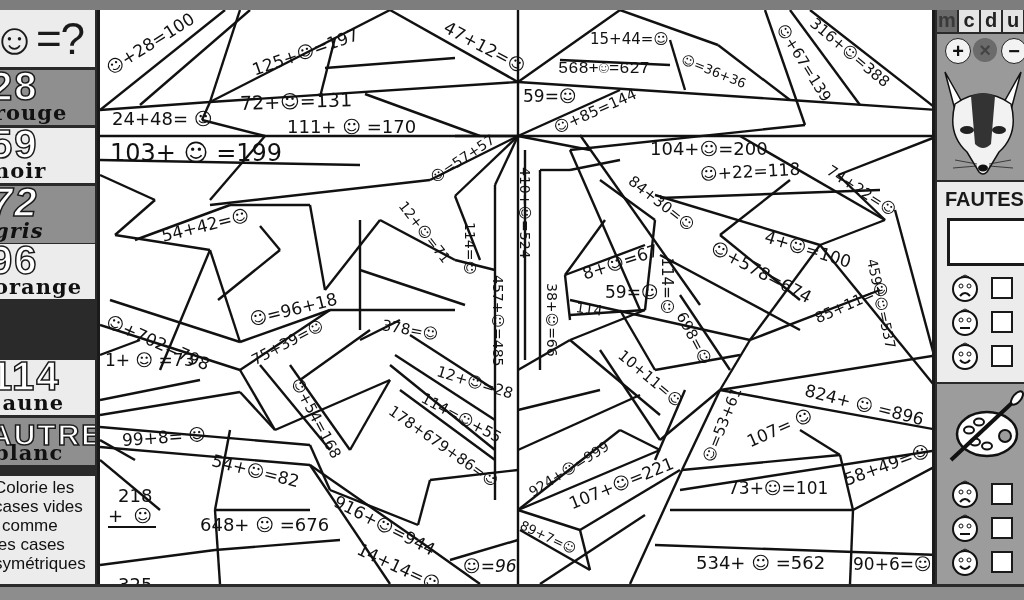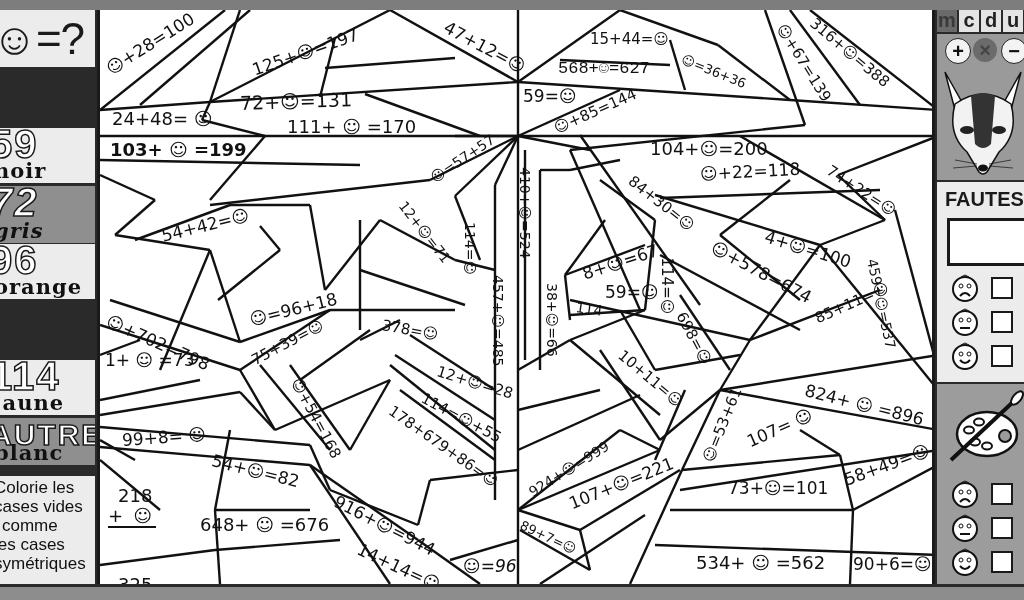--- a/index.html
+++ b/index.html
@@ -46,20 +46,24 @@
   .palette { position:absolute; left:10px; top:6px; width:78px; height:72px; }
 </style>
 </head>
 <body>
 
 <div class="frame-top"></div>
 
 <div class="legend">
   <div class="legend-cell light legend-head" style="top:0;">
     <span class="q">☺=?</span>
+  </div>
+  <div class="legend-cell dark" style="top:60px;height:58px;">
+    <span class="legend-num">28</span>
+    <span class="legend-color">rouge</span>
   </div>
   <div class="legend-cell light" style="top:118px;height:58px;">
     <span class="legend-num">59</span>
     <span class="legend-color">noir</span>
   </div>
   <div class="legend-cell dark" style="top:176px;height:60px;font-style:italic;">
     <span class="legend-num">72</span>
     <span class="legend-color">gris</span>
   </div>
   <div class="legend-cell light" style="top:234px;height:58px;">
@@ -243,21 +247,21 @@
       <line x1="795" y1="200" x2="838" y2="360"></line>
     </g>
   </svg>
 
   <span class="eq" style="left:8px;top:52px;transform:rotate(-32deg);">☺+28=100</span>
   <span class="eq" style="left:153px;top:52px;transform:rotate(-19deg);">125+☺=197</span>
   <span class="eq" style="left:345px;top:8px;transform:rotate(28deg);">47+12=☺</span>
   <span class="eq" style="left:140px;top:84px;font-size:19px;transform:rotate(-2deg);">72+☺=131</span>
   <span class="eq" style="left:12px;top:100px;font-size:18px;">24+48= ☺</span>
   <span class="eq" style="left:187px;top:108px;font-size:18px;">111+ ☺ =170</span>
-  <span class="eq" style="left:10px;top:131px;font-size:18px;font-weight:bold;">103+ ☺ =199</span>
+  <span class="eq" style="left:10px;top:131px;font-size:24px;">103+ ☺ =199</span>
   <span class="eq" style="left:332px;top:162px;font-size:14px;transform:rotate(-34deg);">☺=57+57</span>
   <span class="eq" style="left:62px;top:218px;transform:rotate(-14deg);">54+42=☺</span>
   <span class="eq" style="left:302px;top:186px;font-size:14px;transform:rotate(52deg);">12+☺=71</span>
   <span class="eq" style="left:370px;top:205px;font-size:14px;transform:rotate(90deg);">114=☺</span>
   <span class="eq" style="left:425px;top:150px;font-size:14px;transform:rotate(90deg);">410+☺=524</span>
   <span class="eq" style="left:398px;top:258px;font-size:14px;transform:rotate(90deg);">457+☺=485</span>
   <span class="eq" style="left:452px;top:266px;font-size:14px;transform:rotate(90deg);">38+☺=66</span>
   <span class="eq" style="left:150px;top:302px;transform:rotate(-14deg);">☺=96+18</span>
   <span class="eq" style="left:7px;top:302px;transform:rotate(24deg);">☺+702=798</span>
   <span class="eq" style="left:153px;top:344px;font-size:15px;transform:rotate(-28deg);">75+39=☺</span>

